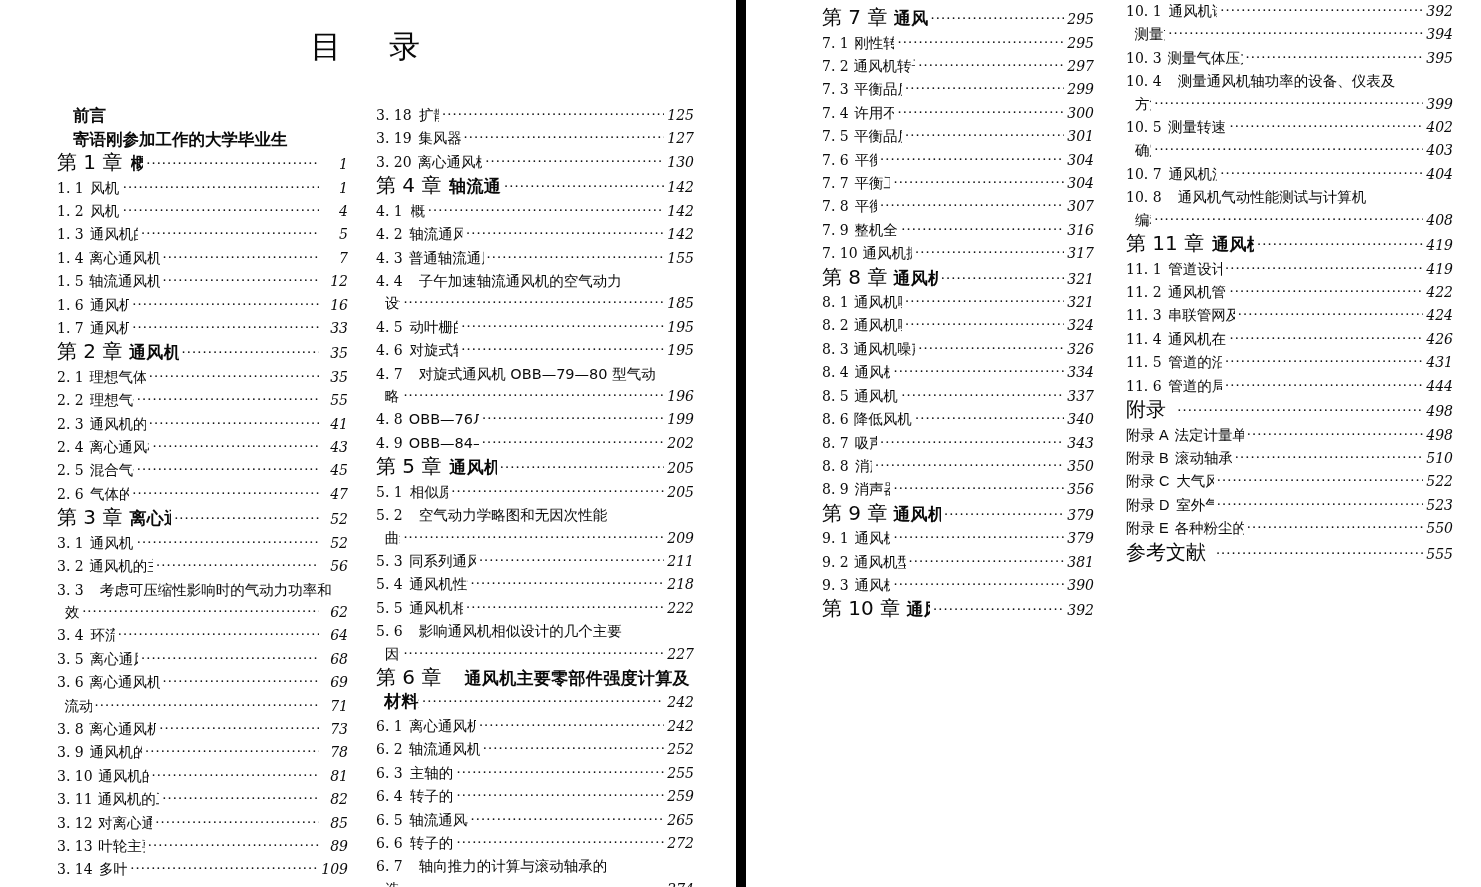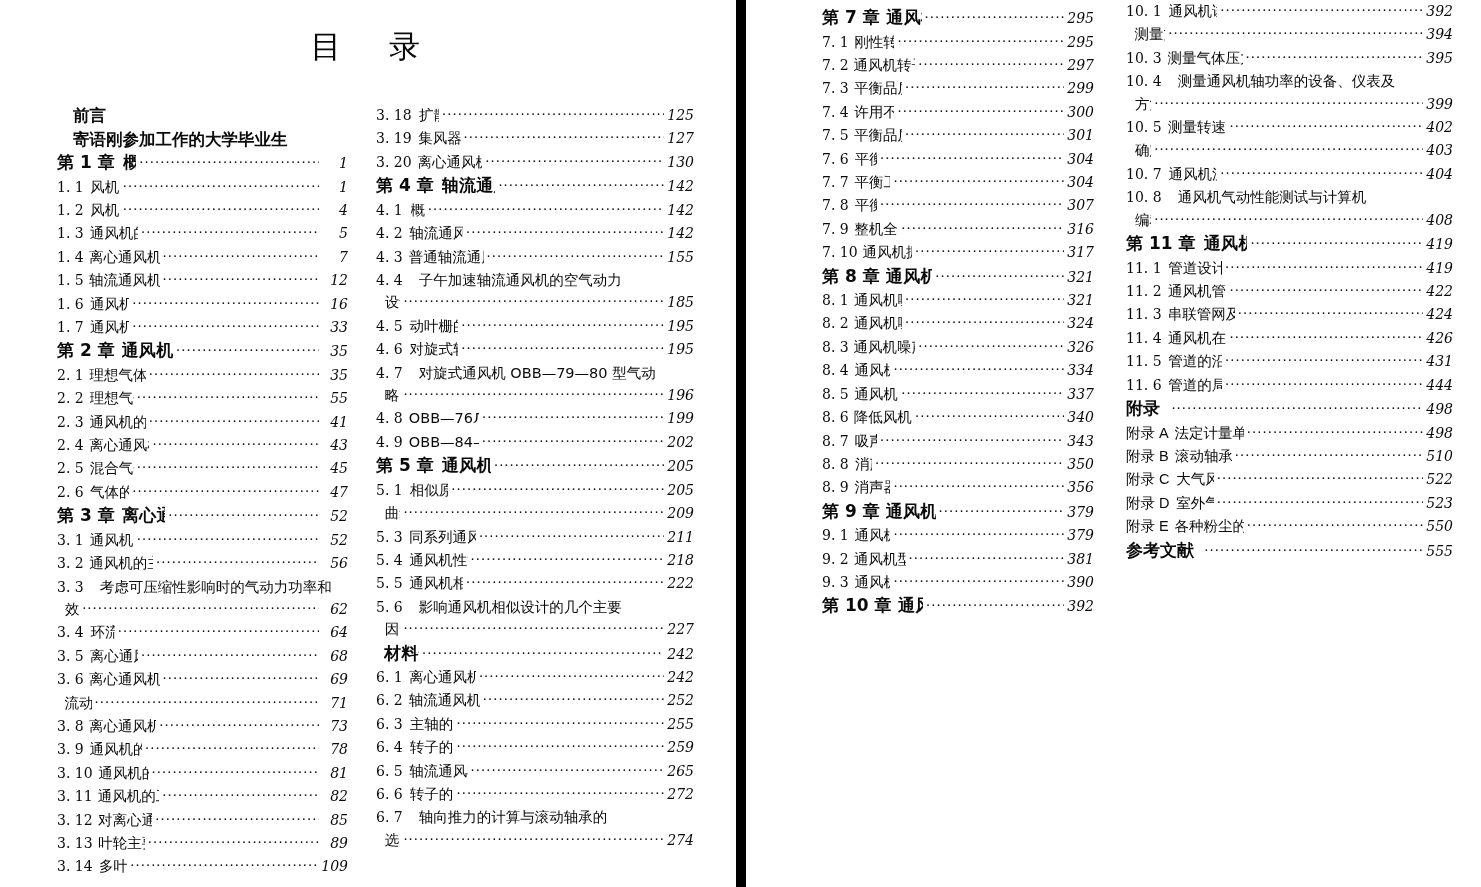--- a/index.html
+++ b/index.html
@@ -82,21 +82,21 @@
     min-width:26px;
   }
 
   
   .entry.chapter{
     font-size:16.5px;
     line-height:23.5px;
   }
   .entry.chapter .num{
     font-family:"DejaVu Sans","Liberation Sans",sans-serif;
-    font-weight:bold;font-size:17px;
+    font-weight:normal;font-size:20px;
   }
   .entry.chapter .label{
     font-weight:bold;font-size:17px;letter-spacing:0.02em;
   }
   .entry.chapter .pg{font-size:14px;}
 
   
   .entry.front{font-size:16.5px;line-height:23.5px;align-items:center;}
   .entry.front .label{font-weight:bold;font-size:16.5px;}
   .gap-m{display:inline-block;width:16px;}
@@ -463,20 +463,25 @@
           <span class="leader"></span>
           <span class="pg">205</span>
         </div>
         <div class="entry">
           <span class="num">5. 1</span>
           <span class="gap-m"></span>
           <span class="label">相似原理概述</span>
           <span class="leader"></span>
           <span class="pg">205</span>
         </div>
+        <div class="entry no-leader">
+          <span class="num">5. 2</span>
+          <span class="gap-m"></span>
+          <span class="label">空气动力学略图和无因次性能</span>
+        </div>
         <div class="entry cont">
           <span class="num"></span>
           <span class="gap-m"></span>
           <span class="label">曲线</span>
           <span class="leader"></span>
           <span class="pg">209</span>
         </div>
         <div class="entry">
           <span class="num">5. 3</span>
           <span class="gap-m"></span>
@@ -503,20 +508,25 @@
           <span class="gap-m"></span>
           <span class="label">影响通风机相似设计的几个主要</span>
         </div>
         <div class="entry cont">
           <span class="num"></span>
           <span class="gap-m"></span>
           <span class="label">因素</span>
           <span class="leader"></span>
           <span class="pg">227</span>
         </div>
+        <div class="entry chapter no-leader">
+          <span class="num">第 6 章</span>
+          <span class="gap-l"></span>
+          <span class="label">通风机主要零部件强度计算及</span>
+        </div>
         <div class="entry chapter cont">
           <span class="num"></span>
           <span class="gap-m"></span>
           <span class="label">材料选用</span>
           <span class="leader"></span>
           <span class="pg">242</span>
         </div>
         <div class="entry">
           <span class="num">6. 1</span>
           <span class="gap-m"></span>

